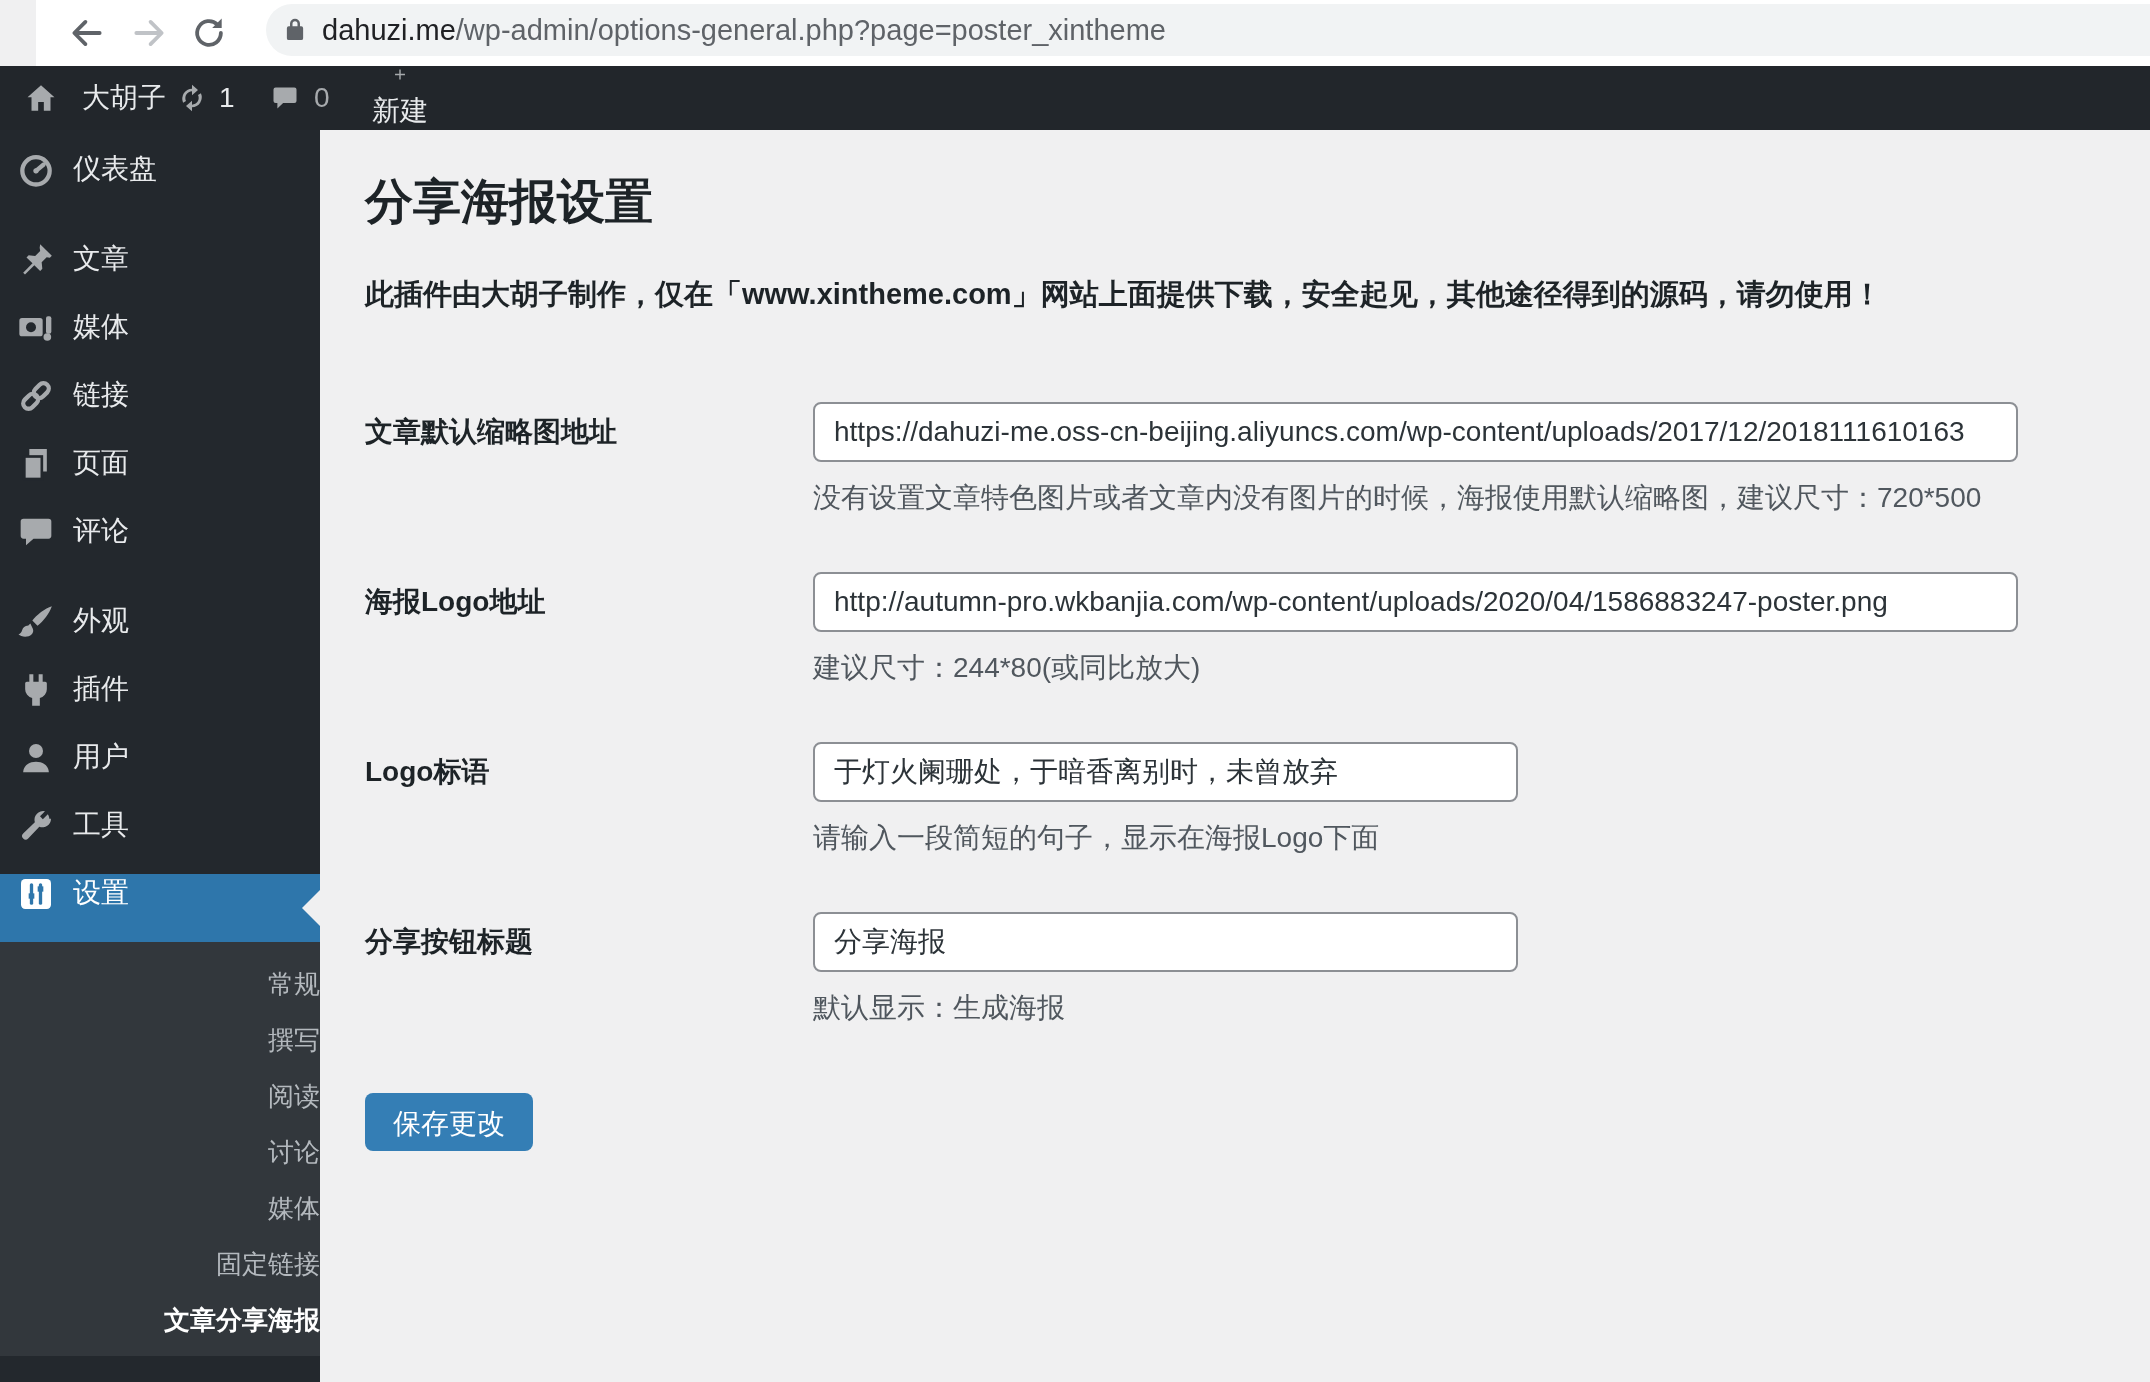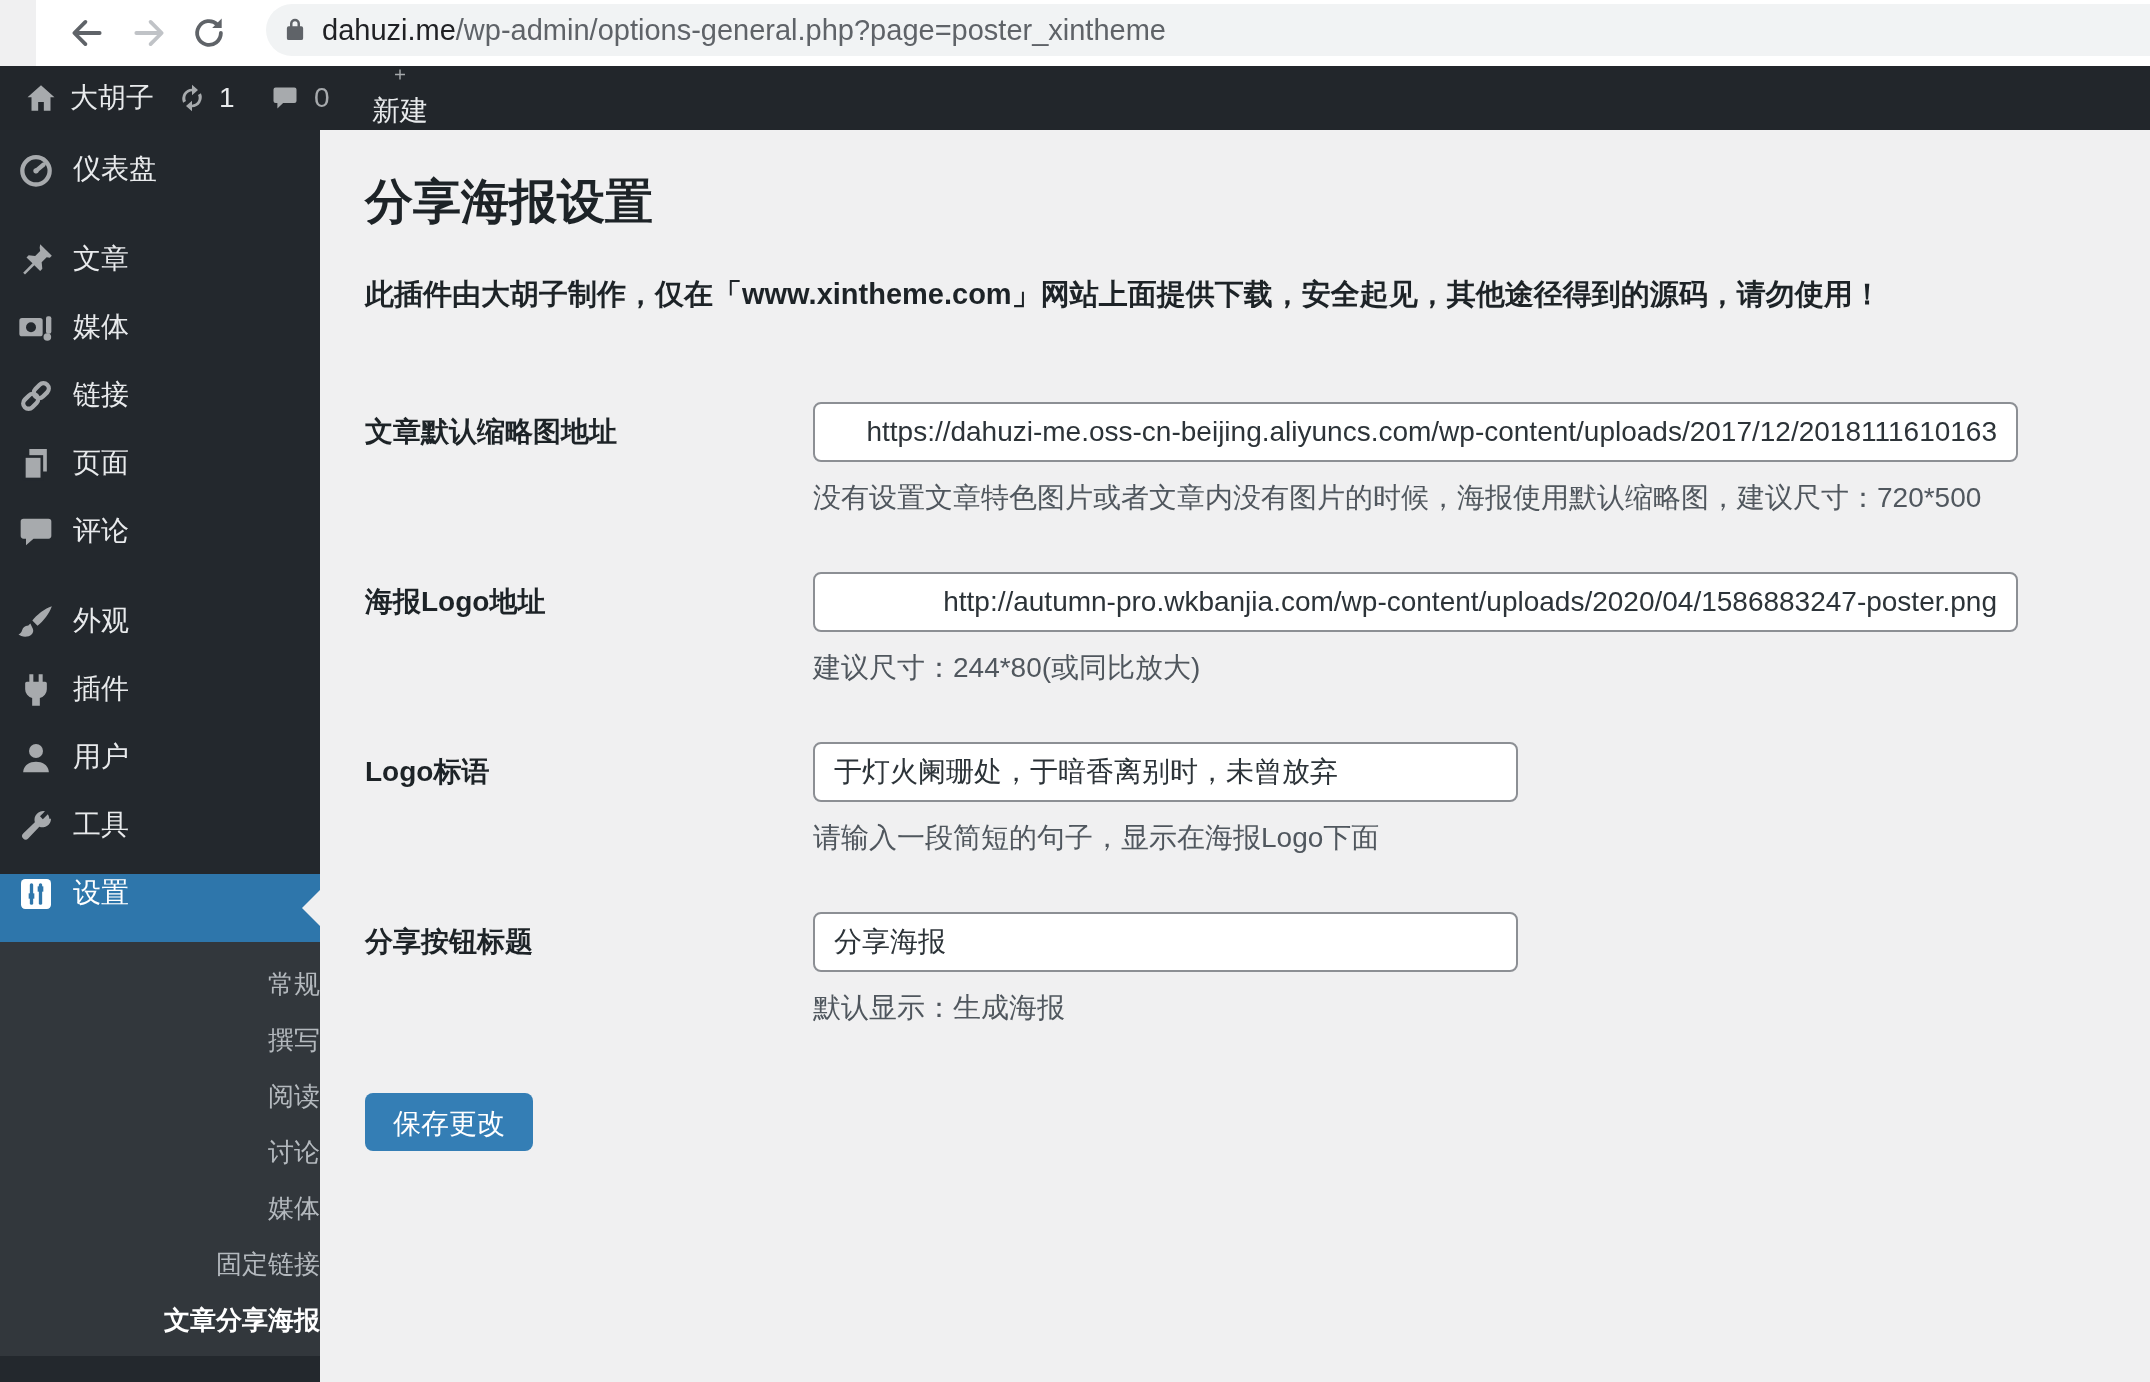--- a/index.html
+++ b/index.html
@@ -15,21 +15,21 @@
   .lock{width:30px;height:30px;margin-left:14px;flex:0 0 auto;}
   .url{margin-left:12px;font-size:29px;white-space:nowrap;overflow:hidden;}
   .url .domain{color:#202124;}
   .url .path{color:#5f6368;}
 
   
   .adminbar{position:absolute;left:0;top:66px;width:2150px;height:64px;background:#22262b;}
   .ab-group{position:absolute;top:0;height:64px;display:flex;align-items:center;
             color:#e8eaec;font-size:28px;cursor:pointer;}
   .ab-group svg{color:#a7aaad;}
-  .ab-site{left:24px;gap:12px;}
+  .ab-site{left:24px;gap:24px;}
   .ab-updates{left:176px;gap:11px;}
   .ab-comments{left:270px;gap:14px;}
   .ab-new{left:372px;gap:9px;flex-direction:column;}
   .count-muted{color:#a7aaad;}
 
   
   .sidebar{position:absolute;left:0;top:130px;width:320px;height:1252px;background:#23282d;}
   .menu{padding-top:20px;}
   .menu-item{position:relative;height:68px;display:flex;align-items:flex-start;
              color:#e8eaec;font-size:28px;cursor:pointer;}
@@ -52,21 +52,21 @@
   .notice{position:absolute;left:45px;top:124px;font-size:29px;font-weight:bold;
           color:#1d2327;white-space:nowrap;margin-top:21px;}
   .frow{position:absolute;left:0;width:1830px;}
   .frow1{top:272px;} .frow2{top:442px;} .frow3{top:612px;} .frow4{top:782px;}
   .flabel{position:absolute;left:45px;top:0;width:440px;line-height:60px;
           font-size:28px;font-weight:bold;color:#1d2327;}
   .fcontrol{position:absolute;left:493px;top:0;}
   .txt{box-sizing:border-box;height:60px;border:2px solid #8c8f94;border-radius:8px;
        background:#ffffff;padding:0 19px;font-size:28px;color:#2c3338;
        font-family:"Liberation Sans",sans-serif;white-space:nowrap;overflow:hidden;}
-  .txt.wide{width:1205px;text-align:right;} .txt.narrow{width:705px;}
+  .txt.wide{width:1205px;} .txt.narrow{width:705px;}
   .fhelp{margin-top:17px;font-size:28px;color:#50575e;white-space:nowrap;}
   .save-btn{position:absolute;left:45px;top:963px;height:58px;padding:12px 28px;
             background:#347eb5;border:none;border-radius:8px;color:#ffffff;
             font-size:28px;font-family:Liberation Sans, sans-serif;cursor:pointer;}
 </style>
 </head>
 <body>
 
 <div class="screen">
 

